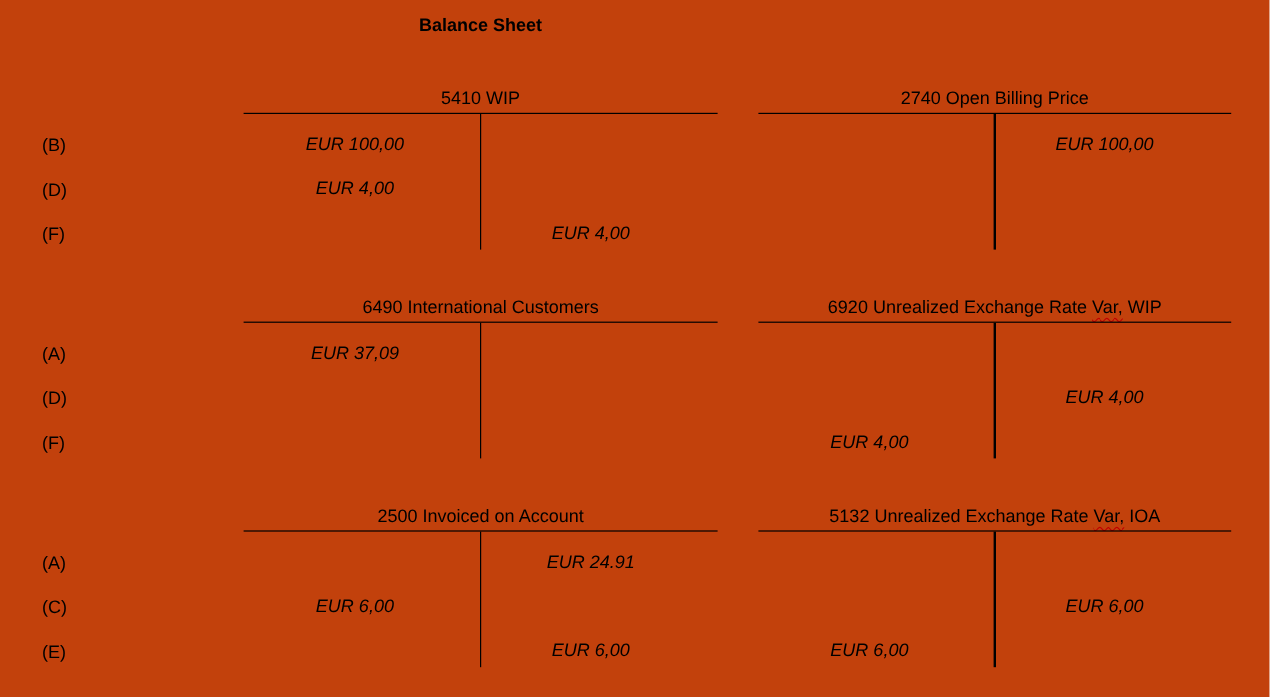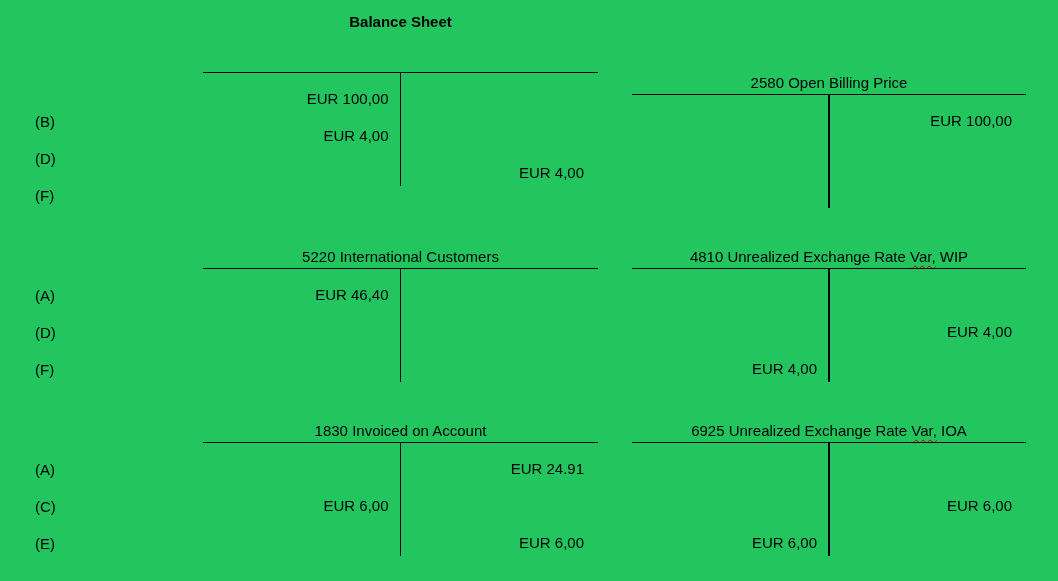--- a/index.html
+++ b/index.html
@@ -1,20 +1,20 @@
 <!DOCTYPE html>
 <html><head>
 <meta charset="utf-8">
 <style>
   html, body { margin: 0; padding: 0; background: #ffffff; }
   #canvas {
     position: relative;
     width: 1058px;
     height: 581px;
-    background: #22c55e;
+    background: #c2410c;
     color: #000000;
     font-family: "Liberation Sans", sans-serif;
     font-size: 15px;
     overflow: hidden;
   }
   .col-header {
     position: absolute;
     top: 12px;
     height: 20px;
     line-height: 20px;
@@ -66,119 +66,121 @@
     left: calc(50% - 0.75px);
     top: 0;
     width: 1.5px;
     height: 113px;
     background: #000000;
   }
   .amt {
     position: absolute;
     height: 20px;
     line-height: 20px;
-    text-align: right;
+    text-align: center;
     white-space: nowrap;
+    font-style: italic;
   }
   .amt.debit  { left: 0; right: calc(50% + 12px); }
   .amt.credit { left: 50%; right: 14px; }
   .amt.s0 { top: 16px; }
   .amt.s1 { top: 53px; }
   .amt.s2 { top: 90px; }
 </style>
 </head>
 <body>
 
 <div id="canvas">
 
   <div class="col-header left">Balance Sheet</div>
 
   <div class="band r1">
     <div class="letter l0">(B)</div>
     <div class="letter l1">(D)</div>
     <div class="letter l2">(F)</div>
 
     <div class="tacct tleft">
+      <div class="t-title"><span>5410 WIP</span><span class="sq"></span><span></span></div>
       <div class="t-body">
         <div class="t-divider"></div>
         <div class="amt debit s0">EUR 100,00</div>
         <div class="amt credit s0"></div>
         <div class="amt debit s1">EUR 4,00</div>
         <div class="amt credit s1"></div>
         <div class="amt debit s2"></div>
         <div class="amt credit s2">EUR 4,00</div>
       </div>
     </div>
 
     <div class="tacct tright">
-      <div class="t-title"><span>2580 Open Billing Price</span><span class="sq"></span><span></span></div>
+      <div class="t-title"><span>2740 Open Billing Price</span><span class="sq"></span><span></span></div>
       <div class="t-body">
         <div class="t-divider"></div>
         <div class="amt debit s0"></div>
         <div class="amt credit s0">EUR 100,00</div>
         <div class="amt debit s1"></div>
         <div class="amt credit s1"></div>
         <div class="amt debit s2"></div>
         <div class="amt credit s2"></div>
       </div>
     </div>
   </div>
 
   <div class="band r2">
     <div class="letter l0">(A)</div>
     <div class="letter l1">(D)</div>
     <div class="letter l2">(F)</div>
 
     <div class="tacct tleft">
-      <div class="t-title"><span>5220 International Customers</span><span class="sq"></span><span></span></div>
+      <div class="t-title"><span>6490 International Customers</span><span class="sq"></span><span></span></div>
       <div class="t-body">
         <div class="t-divider"></div>
-        <div class="amt debit s0">EUR 46,40</div>
+        <div class="amt debit s0">EUR 37,09</div>
         <div class="amt credit s0"></div>
         <div class="amt debit s1"></div>
         <div class="amt credit s1"></div>
         <div class="amt debit s2"></div>
         <div class="amt credit s2"></div>
       </div>
     </div>
 
     <div class="tacct tright">
-      <div class="t-title"><span>4810 Unrealized Exchange Rate </span><span class="sq">Var,</span><span> WIP</span></div>
+      <div class="t-title"><span>6920 Unrealized Exchange Rate </span><span class="sq">Var,</span><span> WIP</span></div>
       <div class="t-body">
         <div class="t-divider"></div>
         <div class="amt debit s0"></div>
         <div class="amt credit s0"></div>
         <div class="amt debit s1"></div>
         <div class="amt credit s1">EUR 4,00</div>
         <div class="amt debit s2">EUR 4,00</div>
         <div class="amt credit s2"></div>
       </div>
     </div>
   </div>
 
   <div class="band r3">
     <div class="letter l0">(A)</div>
     <div class="letter l1">(C)</div>
     <div class="letter l2">(E)</div>
 
     <div class="tacct tleft">
-      <div class="t-title"><span>1830 Invoiced on Account</span><span class="sq"></span><span></span></div>
+      <div class="t-title"><span>2500 Invoiced on Account</span><span class="sq"></span><span></span></div>
       <div class="t-body">
         <div class="t-divider"></div>
         <div class="amt debit s0"></div>
         <div class="amt credit s0">EUR 24.91</div>
         <div class="amt debit s1">EUR 6,00</div>
         <div class="amt credit s1"></div>
         <div class="amt debit s2"></div>
         <div class="amt credit s2">EUR 6,00</div>
       </div>
     </div>
 
     <div class="tacct tright">
-      <div class="t-title"><span>6925 Unrealized Exchange Rate </span><span class="sq">Var,</span><span> IOA</span></div>
+      <div class="t-title"><span>5132 Unrealized Exchange Rate </span><span class="sq">Var,</span><span> IOA</span></div>
       <div class="t-body">
         <div class="t-divider"></div>
         <div class="amt debit s0"></div>
         <div class="amt credit s0"></div>
         <div class="amt debit s1"></div>
         <div class="amt credit s1">EUR 6,00</div>
         <div class="amt debit s2">EUR 6,00</div>
         <div class="amt credit s2"></div>
       </div>
     </div>

